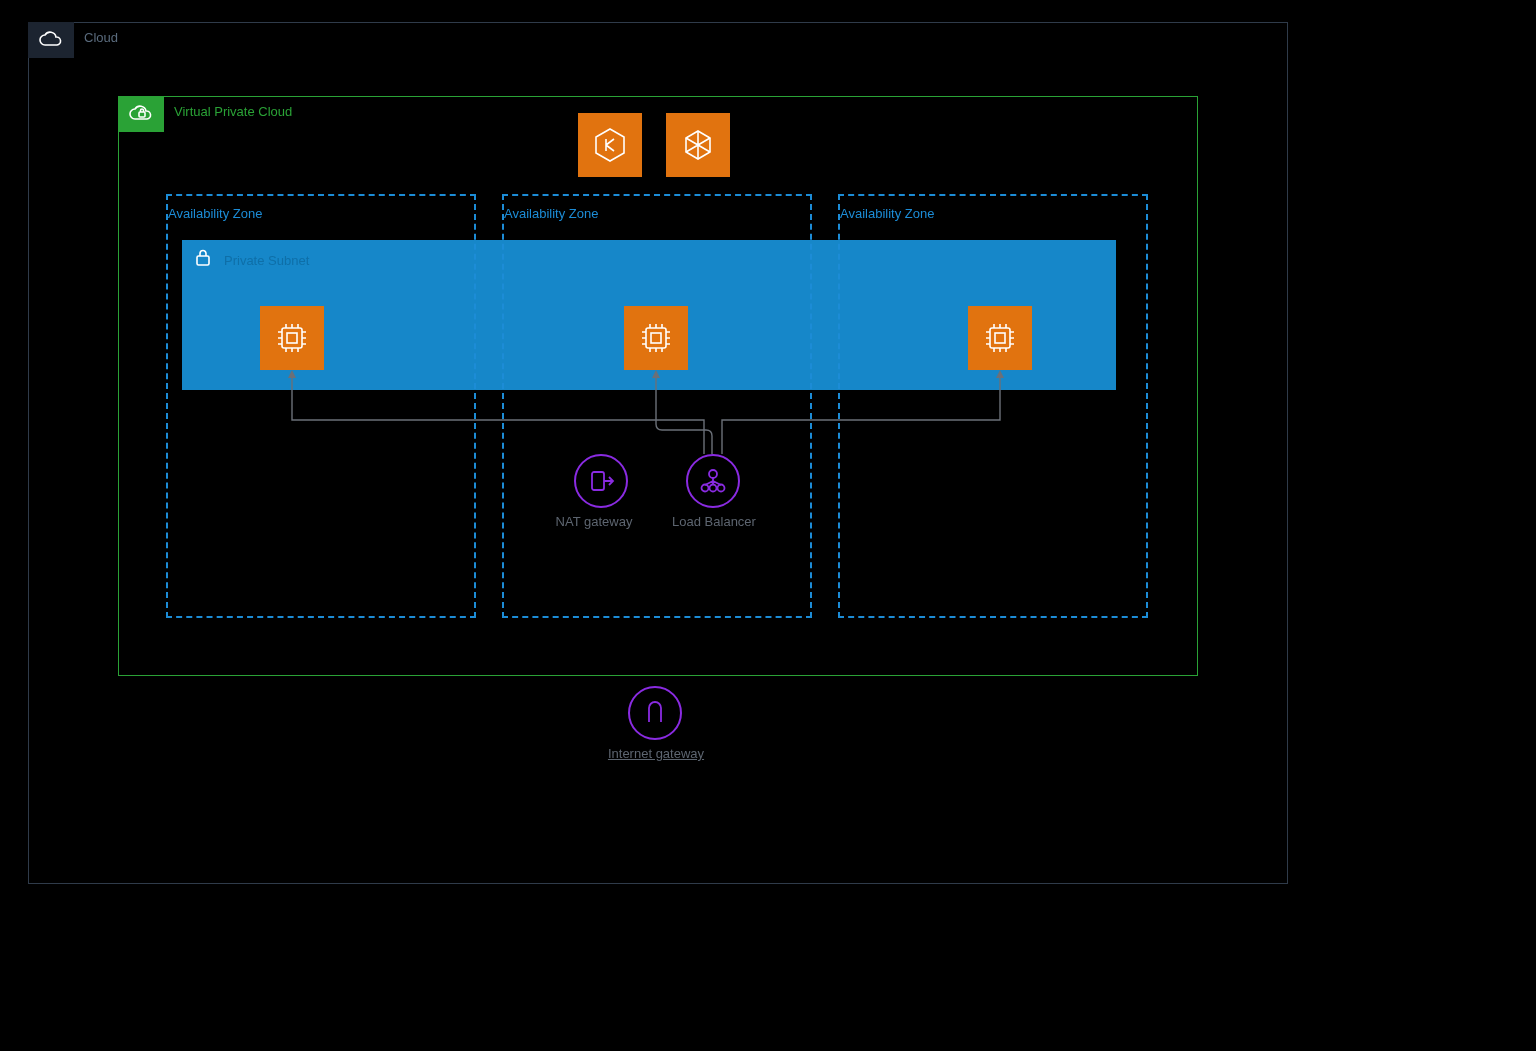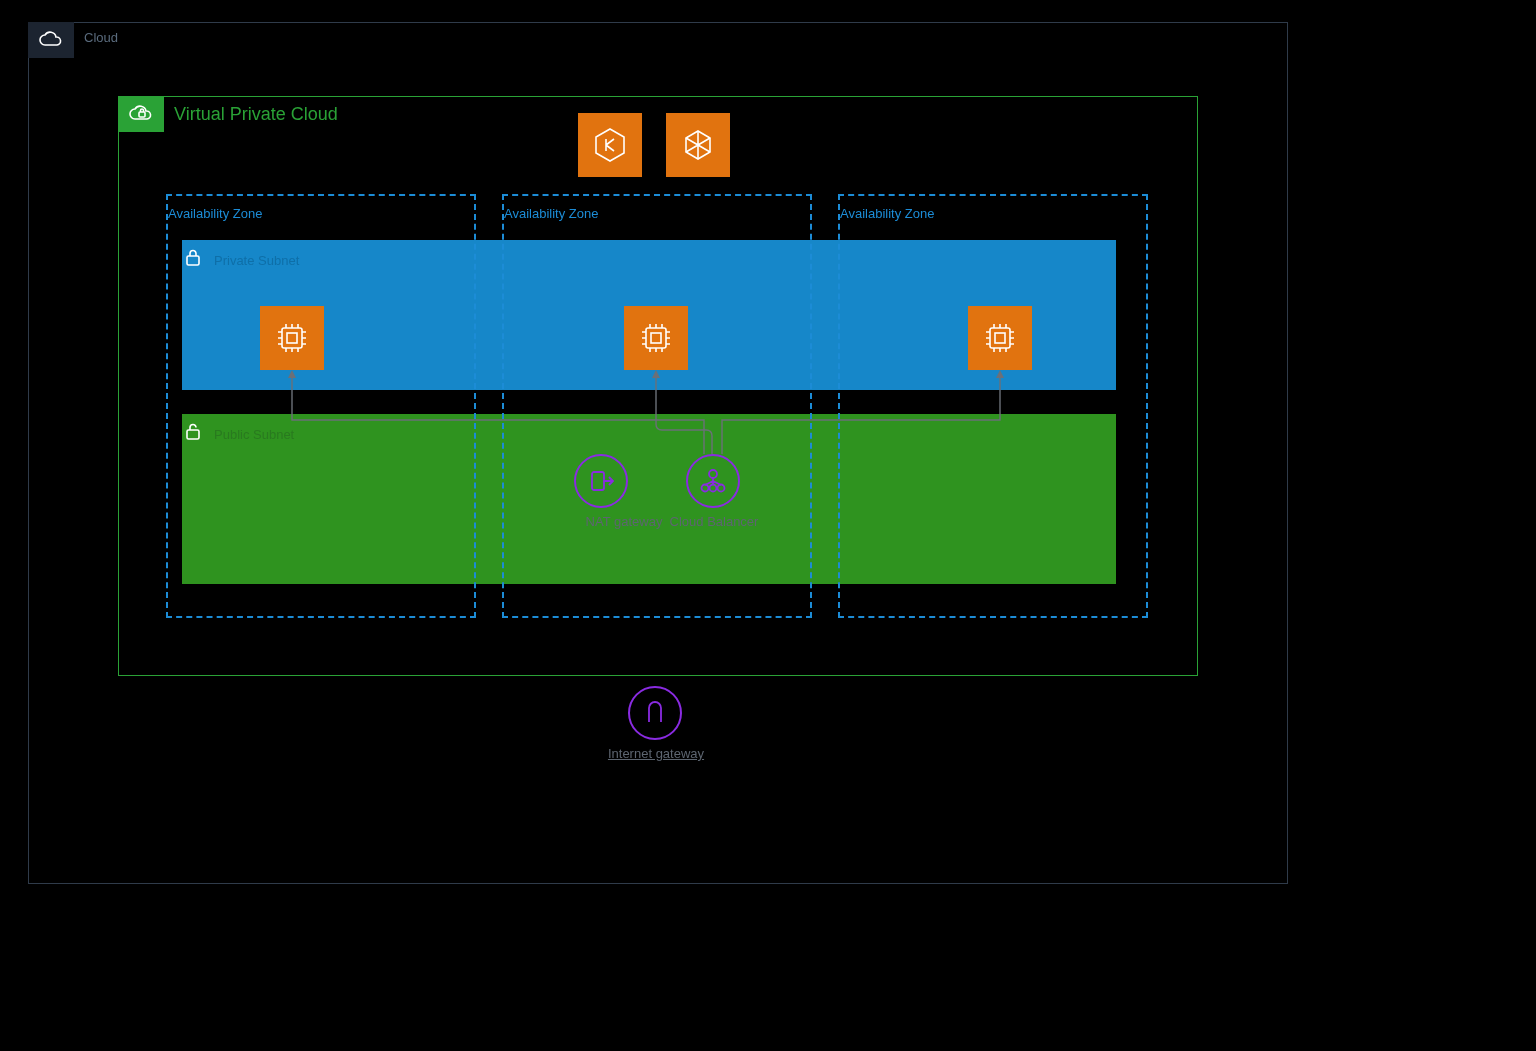--- a/index.html
+++ b/index.html
@@ -7,55 +7,55 @@
   .canvas { position: relative; width: 1536px; height: 821px; background: #000; }
 
   
   .cloud-box { position: absolute; left: 28px; top: 22px; width: 1260px; height: 862px; border: 1px solid #2f3b4a; }
   .cloud-tab { position: absolute; left: 28px; top: 22px; width: 46px; height: 36px; background: #1c2430; display:flex; align-items:center; justify-content:center; }
   .cloud-label { position: absolute; left: 84px; top: 30px; color: #5a6b7d; font-size: 13px; }
 
   
   .vpc-box { position: absolute; left: 118px; top: 96px; width: 1080px; height: 580px; border: 1px solid #2aa236; }
   .vpc-tab { position: absolute; left: 118px; top: 96px; width: 46px; height: 36px; background: #2aa236; display:flex; align-items:center; justify-content:center; }
-  .vpc-label { position: absolute; left: 174px; top: 104px; color: #2aa236; font-size: 18px; }
+  .vpc-label { position: absolute; left: 174px; top: 104px; color: #2aa236; font-size: 13px; }
 
   
   .svc-icon { position: absolute; width: 64px; height: 64px; background: #e1730f; display:flex; align-items:center; justify-content:center; }
   .svc1 { left: 578px; top: 113px; }
   .svc2 { left: 666px; top: 113px; }
 
   
   .az-box { position: absolute; top: 194px; width: 310px; height: 424px; border: 2px dashed #1c8cd6; }
   .az1 { left: 166px; }
   .az2 { left: 502px; }
   .az3 { left: 838px; }
   .az-label { position:absolute; top: 10px; width: 100%; text-align:left; color:#1c8cd6; font-size:13px; }
 
   
   .private-band { position:absolute; left: 182px; top: 240px; width: 934px; height: 150px; background:#1687c9; }
-  .subnet-header { position:absolute; left: 0; top: 0; height: 40px; display:flex; align-items:center; gap:10px; }
+  .subnet-header { position:absolute; left: 0; top: 0; height: 40px; display:flex; align-items:center; padding-left:10px; gap:10px; }
   .subnet-label-priv { color: #0e6fa8; font-size:13px; }
   .subnet-label-pub  { color: #297a1f; font-size:13px; }
 
   
   .public-band { position:absolute; left: 182px; top: 414px; width: 934px; height: 170px; background:#2f931f; }
 
   
   .ec2 { position:absolute; top: 306px; width: 64px; height: 64px; background:#e1730f; display:flex; align-items:center; justify-content:center; }
   .ec2a { left: 260px; }
   .ec2b { left: 624px; }
   .ec2c { left: 968px; }
 
   
   .circ { position:absolute; width:54px; height:54px; border:2px solid #8a2be2; border-radius:50%; display:flex; align-items:center; justify-content:center; }
   .nat { left: 574px; top: 454px; }
   .lb  { left: 686px; top: 454px; }
   .circ-label { position:absolute; width:120px; text-align:center; color:#5d6570; font-size:13px; line-height:1.25; }
-  .nat-label { left: 564px; top: 514px; }
+  .nat-label { left: 534px; top: 514px; }
   .lb-label  { left: 654px; top: 514px; }
 
   
   .igw { left: 628px; top: 686px; }
   .igw-label { left: 596px; top: 746px; text-decoration: underline; }
 
   
   svg.connections { position:absolute; left:0; top:0; width:1536px; height:1051px; pointer-events:none; }
   .conn-path { fill:none; stroke:#6b7078; stroke-width:1.4; }
   .arrow { fill:#6b7078; }
@@ -105,31 +105,20 @@
       <span>
         <svg width="22" height="22" viewBox="0 0 22 22">
             <rect class="glyph-white" x="5" y="9" width="12" height="9" rx="1.5"></rect>
             <path class="glyph-white" d="M8 9V6.5a3 3 0 0 1 6 0V9"></path>
           </svg>
       </span>
       <span class="subnet-label-priv">Private Subnet</span>
     </div>
   </div>
 
-  <div class="public-band">
-    <div class="subnet-header">
-      <span>
-        <svg width="22" height="22" viewBox="0 0 22 22">
-            <rect class="glyph-white" x="5" y="9" width="12" height="9" rx="1.5"></rect>
-            <path class="glyph-white" d="M8 9V6.5a3 3 0 0 1 6 0"></path>
-          </svg>
-      </span>
-      <span class="subnet-label-pub">Public Subnet</span>
-    </div>
-  </div>
 
   <div class="az-box az1">
       <div class="az-label">Availability Zone</div>
     </div>
   <div class="az-box az2">
       <div class="az-label">Availability Zone</div>
     </div>
   <div class="az-box az3">
       <div class="az-label">Availability Zone</div>
     </div>
@@ -166,21 +155,21 @@
 
   <div class="circ lb">
     <svg width="34" height="34" viewBox="0 0 34 34">
         <circle class="glyph-purple" cx="17" cy="10" r="4"></circle>
         <circle class="glyph-purple" cx="9" cy="24" r="3.5"></circle>
         <circle class="glyph-purple" cx="17" cy="24" r="3.5"></circle>
         <circle class="glyph-purple" cx="25" cy="24" r="3.5"></circle>
         <path class="glyph-purple" d="M17 14v3M17 17l-8 4M17 17l8 4M17 17v4"></path>
       </svg>
   </div>
-  <div class="circ-label lb-label">Cloud Balancer</div>
+  <div class="circ-label lb-label">Load Balancer</div>
 
   <div class="circ igw">
     <svg width="34" height="34" viewBox="0 0 34 34">
         <path class="glyph-purple" stroke-width="3" d="M11 26V12a6 6 0 0 1 12 0v14"></path>
       </svg>
   </div>
   <div class="circ-label igw-label">Internet gateway</div>
 
   <svg class="connections">
 

